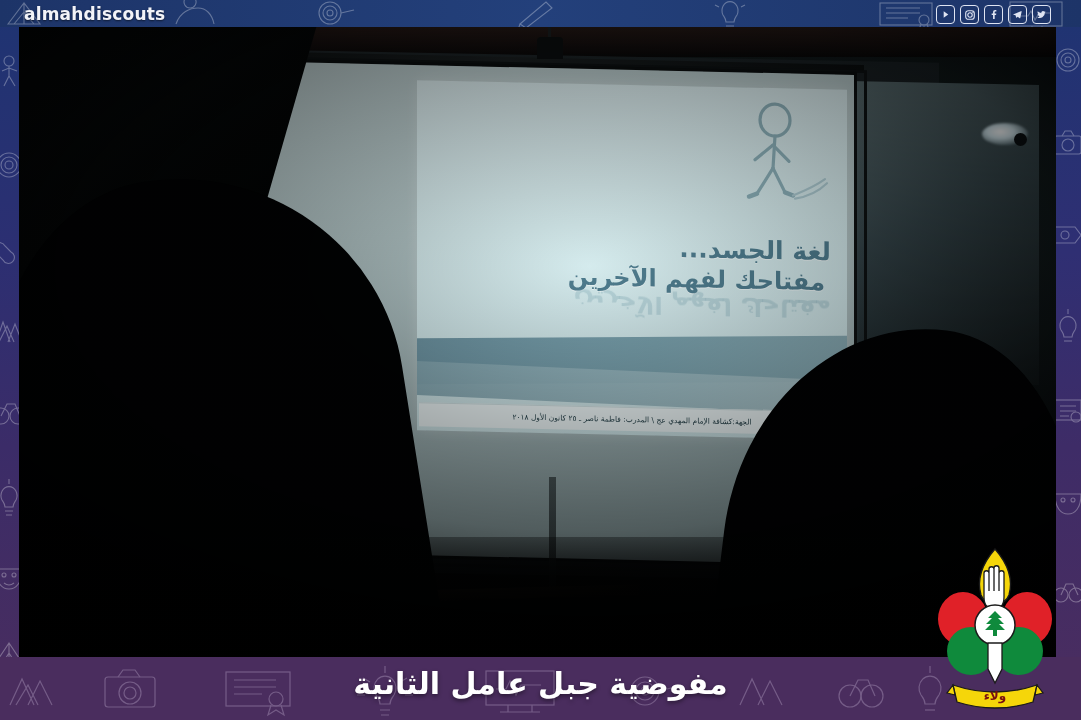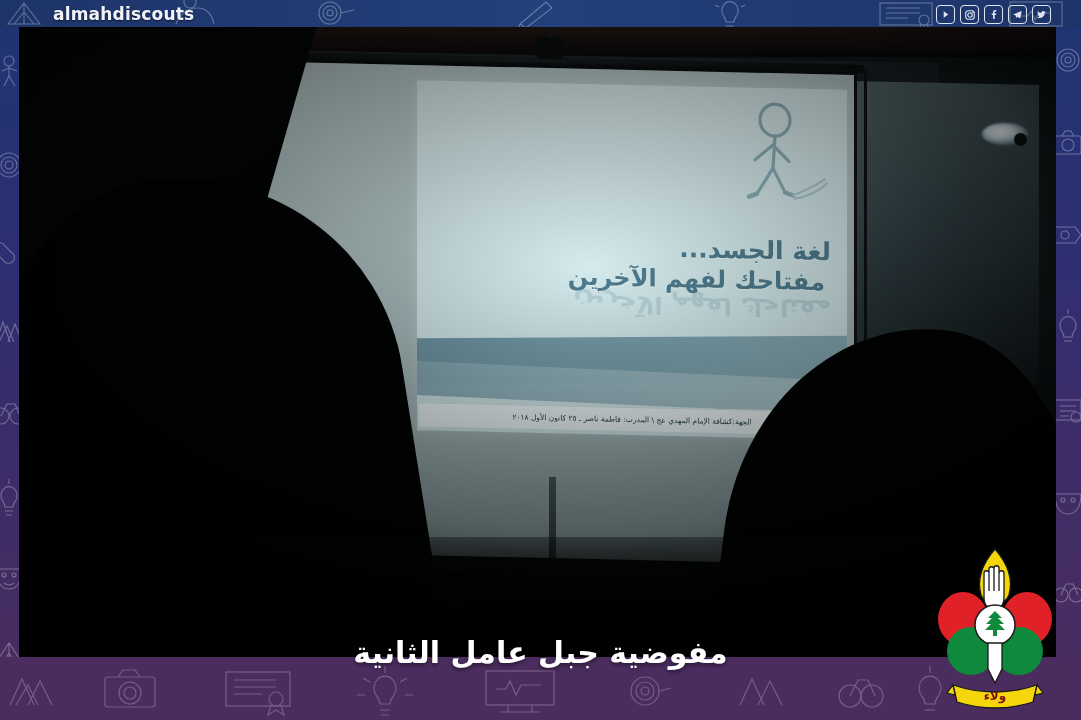--- a/index.html
+++ b/index.html
@@ -17,31 +17,31 @@
   #band-left{left:0;top:0;width:19px;height:720px;
     background:linear-gradient(180deg,#1e3472 0%,#2c2f72 35%,#3b2c68 62%,#4a2d5e 100%);z-index:5;}
   #band-right{right:0;top:0;width:25px;height:720px;
     background:linear-gradient(180deg,#1e3472 0%,#2f2f73 35%,#3e2c67 62%,#4b2d5f 100%);z-index:5;}
   #band-bottom{left:0;bottom:0;width:1081px;height:63px;
     background:#4a2d5e;z-index:6;}
 
   
   #brand{position:absolute;left:24px;top:3px;z-index:9;color:#f2f3f8;
     font-size:17px;font-weight:700;letter-spacing:.2px;line-height:22px;
-    text-shadow:0 1px 2px rgba(0,0,0,.55);padding-left:29px;}
+    text-shadow:0 1px 2px rgba(0,0,0,.55);}
 
   
   #social{position:absolute;right:30px;top:5px;z-index:9;display:flex;gap:5px;align-items:center;}
   .sico{width:17px;height:17px;border:1.3px solid #dfe4f2;border-radius:4px;
     display:flex;align-items:center;justify-content:center;color:#dfe4f2;background:transparent;}
   .sico svg{display:block;}
 
   
-  #caption{position:absolute;left:0;bottom:12px;width:1081px;height:73px;z-index:10;
-    display:flex;justify-content:center;}
+  #caption{position:absolute;left:0;bottom:0;width:1081px;height:73px;z-index:10;
+    display:flex;align-items:center;justify-content:center;}
   #caption span{color:#ffffff;font-size:30px;font-weight:700;direction:rtl;
     letter-spacing:.5px;text-shadow:0 2px 4px rgba(0,0,0,.45);
     font-family:"DejaVu Sans","Liberation Sans",sans-serif;}
 
   
   #logo{position:absolute;right:28px;bottom:6px;width:116px;height:175px;z-index:11;}
   #logo svg{display:block;}
 
   
   #photo{position:absolute;left:19px;top:27px;width:1037px;height:630px;z-index:2;

